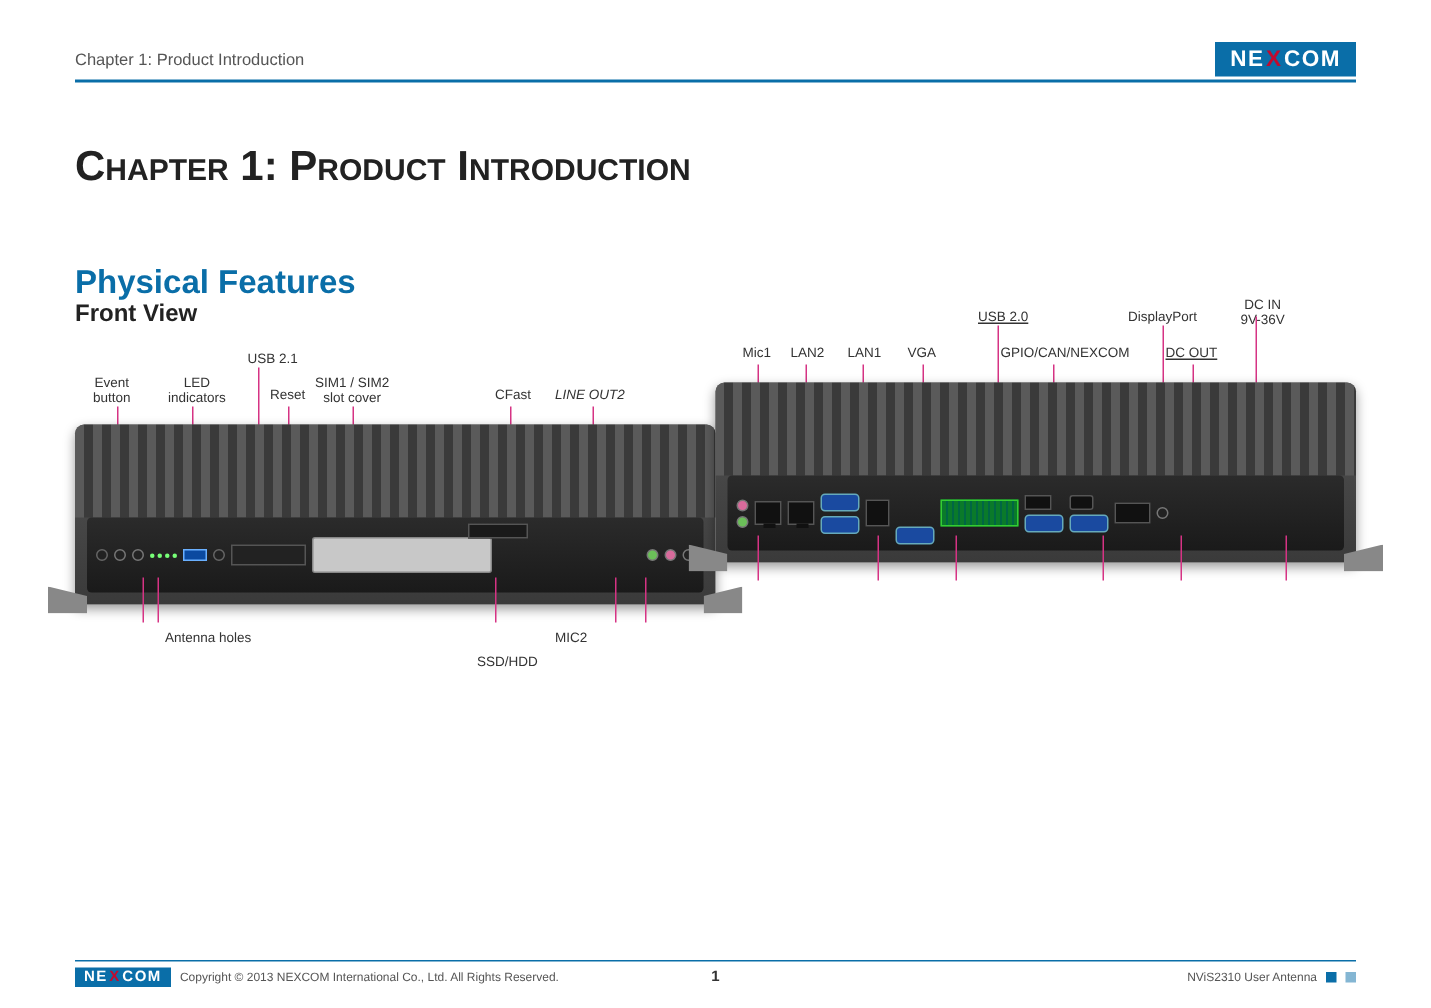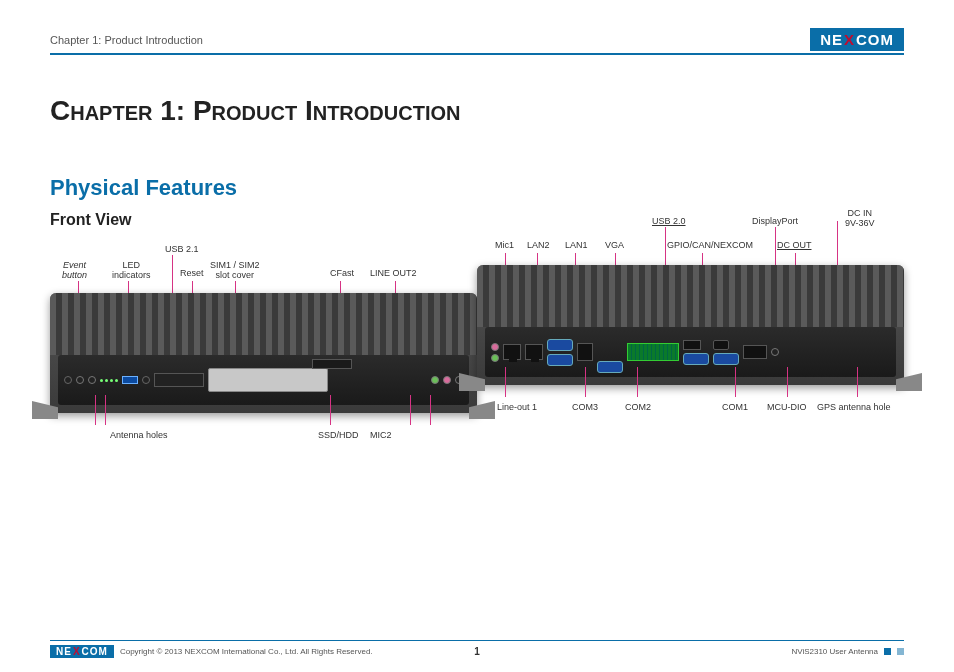--- a/index.html
+++ b/index.html
@@ -50,21 +50,20 @@
     font-size: 28px;
     font-weight: 700;
     color: #222;
     margin-bottom: 48px;
     font-variant: small-caps;
   }
   .section-title {
     font-size: 22px;
     font-weight: 700;
     color: #0a6ea8;
-    margin-bottom: 10px;
   }
   .views {
     display: flex;
   }
   .view {
     flex: 1;
   }
   .view-title {
     font-size: 16px;
     font-weight: 700;
@@ -209,27 +208,27 @@
 
   <h1 class="main-title">Chapter 1: Product Introduction</h1>
   <h2 class="section-title">Physical Features</h2>
 
   <div class="views">
 
     <div class="view">
       <div class="view-title">Front View</div>
       <div class="diagram">
         <div class="labels-top">
-          <div class="lbl" style="left:12px; top:22px;font-style:italic;">Event<br>button</div>
+          <div class="lbl" style="left:12px; top:22px;">Event<br>button</div>
           <div class="lbl" style="left:62px; top:22px;">LED<br>indicators</div>
           <div class="lbl" style="left:115px; top:6px;">USB 2.1</div>
           <div class="lbl" style="left:130px; top:30px;">Reset</div>
           <div class="lbl" style="left:160px; top:22px;">SIM1 / SIM2<br>slot cover</div>
           <div class="lbl" style="left:280px; top:30px;">CFast</div>
-          <div class="lbl" style="left:320px; top:30px;">LINE OUT2</div>
+          <div class="lbl" style="left:320px; top:30px;font-style:italic;">LINE OUT2</div>
         </div>
 
         <div class="lines-layer top">
           <div class="vline" style="left:28px; top:-12px; height:52px;"></div>
           <div class="vline" style="left:78px; top:-12px; height:52px;"></div>
           <div class="vline" style="left:122px; top:-38px; height:78px;"></div>
           <div class="vline" style="left:142px; top:-12px; height:52px;"></div>
           <div class="vline" style="left:185px; top:-12px; height:52px;"></div>
           <div class="vline" style="left:290px; top:-12px; height:52px;"></div>
           <div class="vline" style="left:345px; top:-12px; height:52px;"></div>
@@ -264,38 +263,38 @@
         <div class="lines-layer bot">
           <div class="vline" style="left:45px; top:-18px; height:30px;"></div>
           <div class="vline" style="left:55px; top:-18px; height:30px;"></div>
           <div class="vline" style="left:280px; top:-18px; height:30px;"></div>
           <div class="vline" style="left:360px; top:-18px; height:30px;"></div>
           <div class="vline" style="left:380px; top:-18px; height:30px;"></div>
         </div>
 
         <div class="labels-bottom">
           <div class="lbl" style="left:60px;">Antenna holes</div>
-          <div class="lbl" style="left:268px;">SSD/HDD</div>
+          <div class="lbl" style="left:268px;margin-top:16px;">SSD/HDD</div>
           <div class="lbl" style="left:320px;">MIC2</div>
         </div>
       </div>
     </div>
 
     <div class="view">
       <div class="diagram">
         <div class="labels-top">
           <div class="lbl" style="left:18px; top:30px;">Mic1</div>
           <div class="lbl" style="left:50px; top:30px;">LAN2</div>
           <div class="lbl" style="left:88px; top:30px;">LAN1</div>
           <div class="lbl" style="left:128px; top:30px;">VGA</div>
           <div class="lbl" style="left:175px; top:6px;text-decoration:underline;">USB 2.0</div>
           <div class="lbl" style="left:190px; top:30px;">GPIO/CAN/NEXCOM</div>
           <div class="lbl" style="left:275px; top:6px;">DisplayPort</div>
           <div class="lbl" style="left:300px; top:30px;text-decoration:underline;">DC OUT</div>
-          <div class="lbl" style="left:368px; top:-2px;">DC IN<br>9V-36V</div>
+          <div class="lbl" style="left:350px; top:-2px;">DC IN<br>9V-36V</div>
         </div>
 
         <div class="lines-layer top">
           <div class="vline" style="left:28px; top:-12px; height:52px;"></div>
           <div class="vline" style="left:60px; top:-12px; height:52px;"></div>
           <div class="vline" style="left:98px; top:-12px; height:52px;"></div>
           <div class="vline" style="left:138px; top:-12px; height:52px;"></div>
           <div class="vline" style="left:188px; top:-38px; height:78px;"></div>
           <div class="vline" style="left:225px; top:-12px; height:52px;"></div>
           <div class="vline" style="left:298px; top:-38px; height:78px;"></div>
@@ -338,28 +337,20 @@
 
         <div class="lines-layer bot">
           <div class="vline" style="left:28px; top:-18px; height:30px;"></div>
           <div class="vline" style="left:108px; top:-18px; height:30px;"></div>
           <div class="vline" style="left:160px; top:-18px; height:30px;"></div>
           <div class="vline" style="left:258px; top:-18px; height:30px;"></div>
           <div class="vline" style="left:310px; top:-18px; height:30px;"></div>
           <div class="vline" style="left:380px; top:-18px; height:30px;"></div>
         </div>
 
-        <div class="labels-bottom">
-          <div class="lbl" style="left:20px;">Line-out 1</div>
-          <div class="lbl" style="left:95px;">COM3</div>
-          <div class="lbl" style="left:148px;">COM2</div>
-          <div class="lbl" style="left:245px;">COM1</div>
-          <div class="lbl" style="left:290px;">MCU-DIO</div>
-          <div class="lbl" style="left:340px;">GPS antenna hole</div>
-        </div>
       </div>
     </div>
   </div>
 </div>
 
 <div class="footer">
   <div style="display:flex;align-items:center;gap:6px;">
     <span class="logo-box">
       <span>NE</span>
         <span class="x">X</span>

